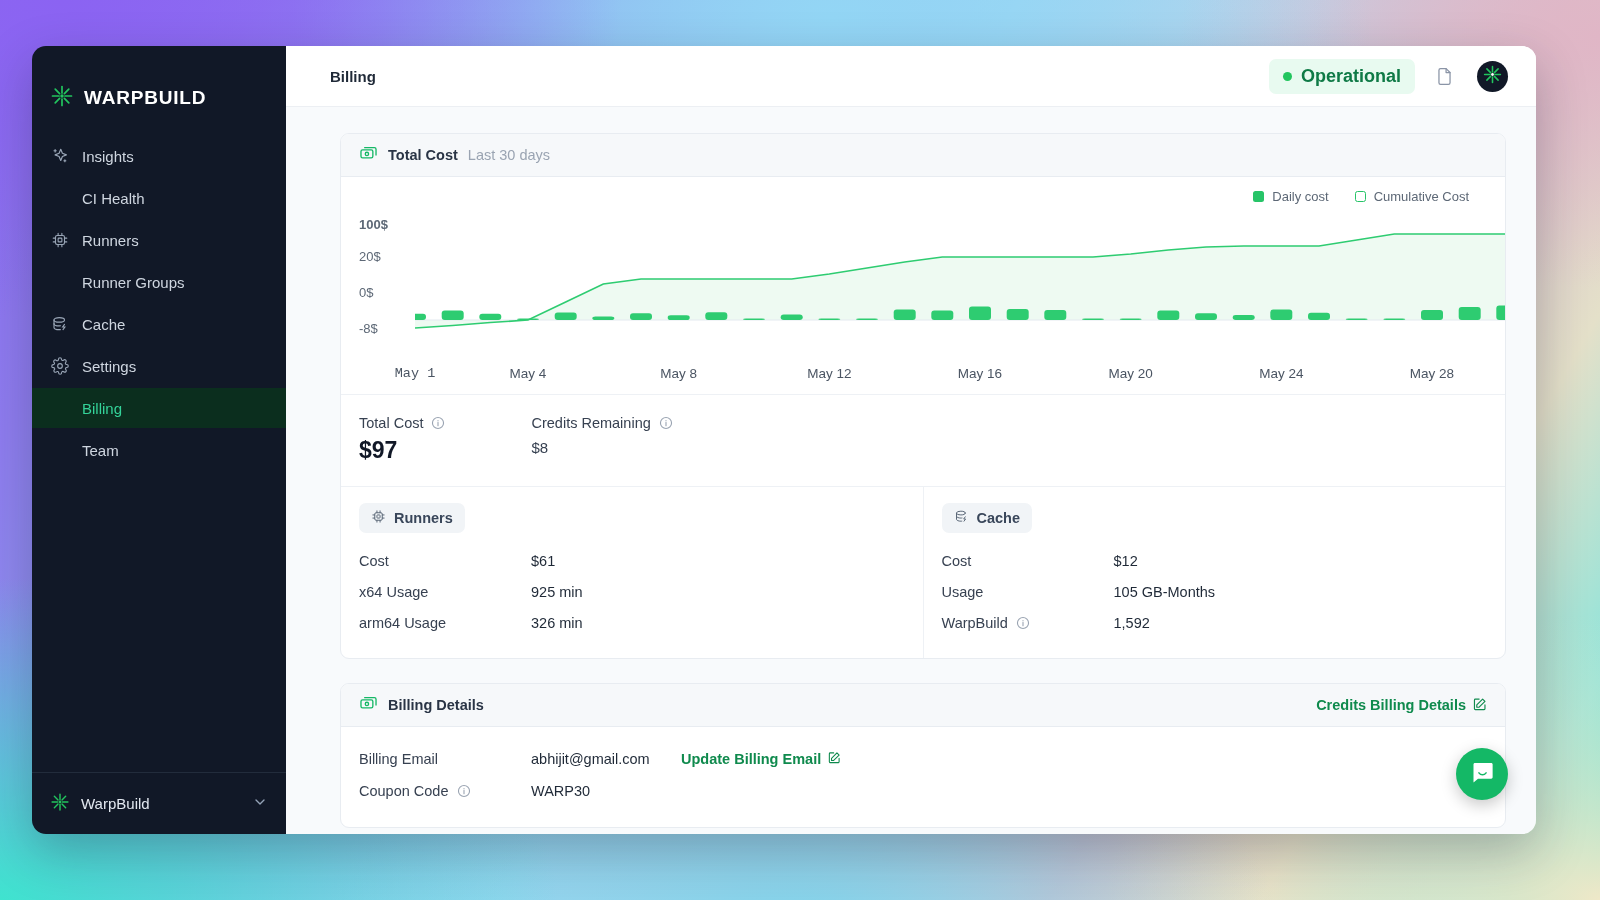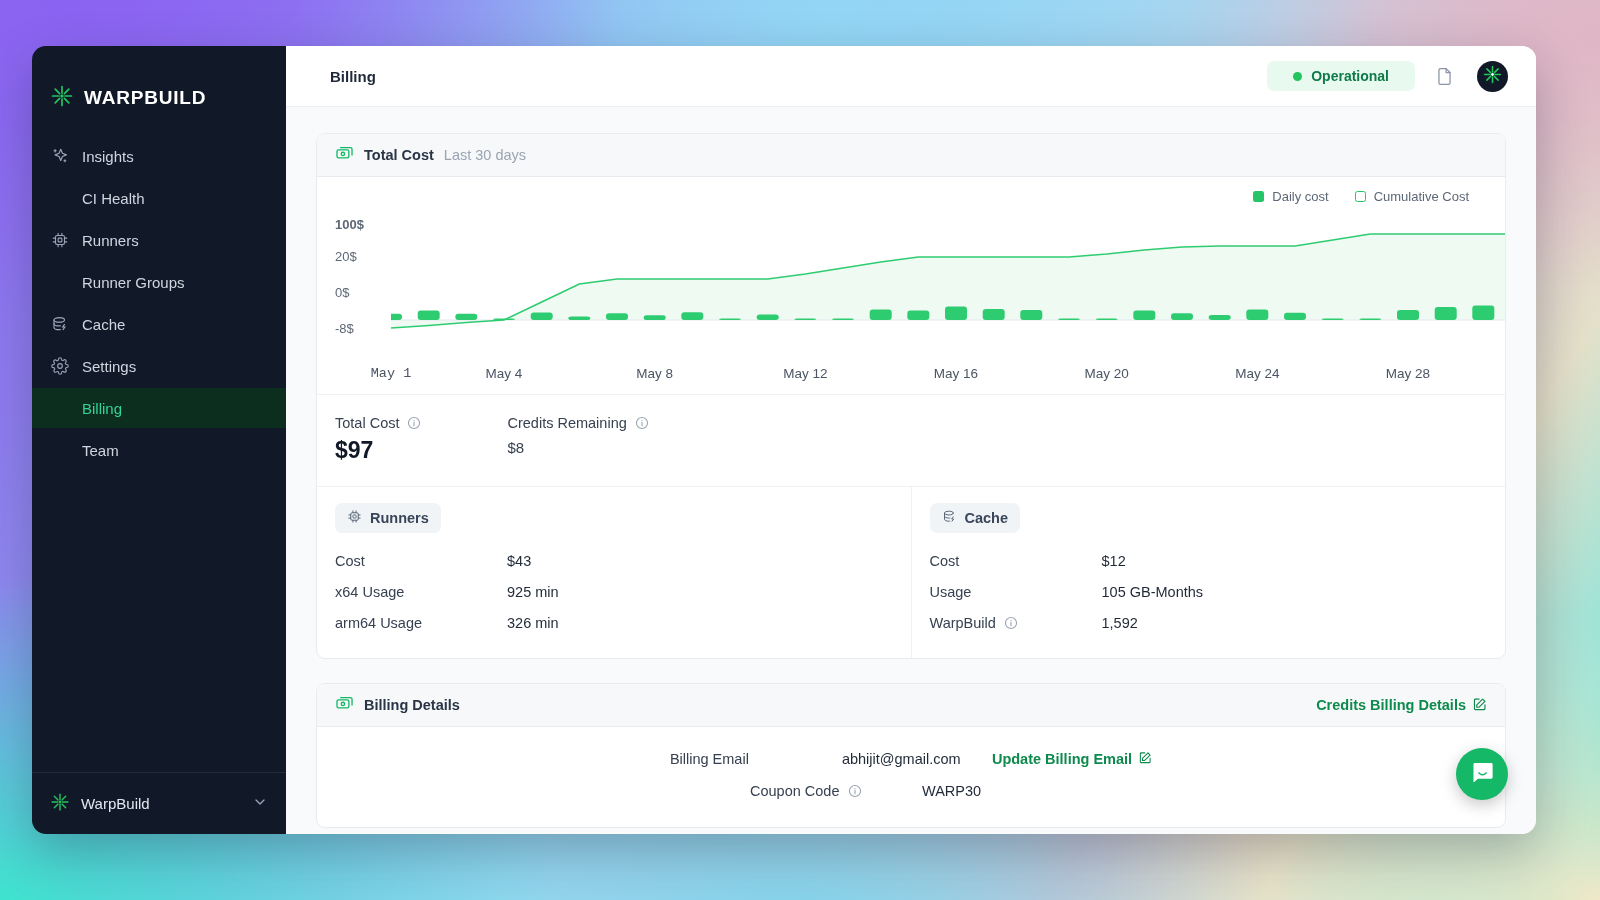--- a/index.html
+++ b/index.html
@@ -63,31 +63,31 @@
   
   .main { flex: 1 1 auto; background: #f8fafc; display: flex; flex-direction: column; min-width: 0; }
   .topbar {
     height: 61px; background: #fff; border-bottom: 1px solid #eceff3;
     display: flex; align-items: center; padding: 0 28px; gap: 14px; flex: 0 0 61px;
   }
   .page-title { font-size: 15px; font-weight: 600; color: #1f2937; margin-left: 16px; }
   .spacer { flex: 1 1 auto; }
   .status-pill {
     display:flex; align-items:center; gap:9px;
-    background:#e8faf0; color:#0f7a46; font-size:14px; font-weight:600;
-    padding: 7px 26px; border-radius: 7px; cursor:pointer;
+    background:#e8faf0; color:#0f7a46; font-size:18px; font-weight:600;
+    padding: 7px 14px; border-radius: 7px; cursor:pointer;
   }
   .status-dot { width:9px; height:9px; border-radius:50%; background:#22c55e; }
   .icon-btn { width: 30px; height:30px; display:flex; align-items:center; justify-content:center; color:#8a94a6; cursor:pointer; }
   .avatar {
     width: 31px; height:31px; border-radius:50%; background:#111827;
     display:flex; align-items:center; justify-content:center; cursor:pointer; margin-left:4px;
   }
 
-  .content { flex:1 1 auto; overflow: hidden; padding: 26px 30px 0 30px; }
+  .content { flex:1 1 auto; overflow: hidden; padding: 26px 30px 0 30px; margin-left: 24px; }
 
   .card { background:#fff; border:1px solid #e8ecf1; border-radius: 9px; overflow:hidden; }
   .card-head {
     background:#f6f8fa; border-bottom: 1px solid #e8ecf1;
     height: 43px; display:flex; align-items:center; gap:10px; padding: 0 18px;
   }
   .card-head .title { font-size:14.5px; font-weight:600; color:#293445; }
   .card-head .sub { font-size:14.5px; color:#9aa4b2; }
 
   
@@ -121,21 +121,21 @@
   .kv { display:flex; align-items:center; height: 31px; font-size:14.5px; }
   .kv .k { width: 172px; color:#374151; display:flex; align-items:center; gap:8px; }
   .kv .v { color:#1f2937; }
 
   .billing-card { margin-top: 24px; }
   .manage-link {
     margin-left:auto; display:flex; align-items:center; gap:7px;
     color:#0f8a4d; font-size:14.5px; font-weight:600; cursor:pointer;
   }
   .bd-body { padding: 16px 18px 20px 18px; }
-  .bd-row { display:flex; align-items:center; height: 32px; font-size:14.5px;justify-content:center; }
+  .bd-row { display:flex; align-items:center; height: 32px; font-size:14.5px; }
   .bd-row .k { width: 172px; color:#374151; display:flex; align-items:center; gap:8px; }
   .bd-row .v { color:#1f2937; width: 150px; }
   .update-link { color:#0f8a4d; font-weight:600; display:flex; align-items:center; gap:7px; cursor:pointer; }
 
   .info { width:14px; height:14px; flex:0 0 14px; color:#9aa4b2; }
 
   .chatbtn {
     position: absolute; right: 28px; bottom: 34px;
     width: 52px; height: 52px; border-radius: 50%;
     background: #14b866; display:flex; align-items:center; justify-content:center;
@@ -409,21 +409,21 @@
                 <svg width="15" height="15" viewBox="0 0 24 24" fill="none" stroke="#5b6878" stroke-width="1.6">
                   <rect x="6" y="6" width="12" height="12" rx="2.2"></rect>
                   <rect x="9.5" y="9.5" width="5" height="5" rx="1"></rect>
                   <path d="M9.5 3v3M14.5 3v3M9.5 18v3M14.5 18v3M3 9.5h3M3 14.5h3M18 9.5h3M18 14.5h3" stroke-linecap="round"></path>
                 </svg>
               </span>
               <span>Runners</span>
             </div>
             <div class="kv">
               <span class="k">Cost</span>
-              <span class="v">$43</span>
+              <span class="v">$61</span>
             </div>
             <div class="kv">
               <span class="k">x64 Usage</span>
               <span class="v">925 min</span>
             </div>
             <div class="kv">
               <span class="k">arm64  Usage</span>
               <span class="v">326 min</span>
             </div>
           </div>

